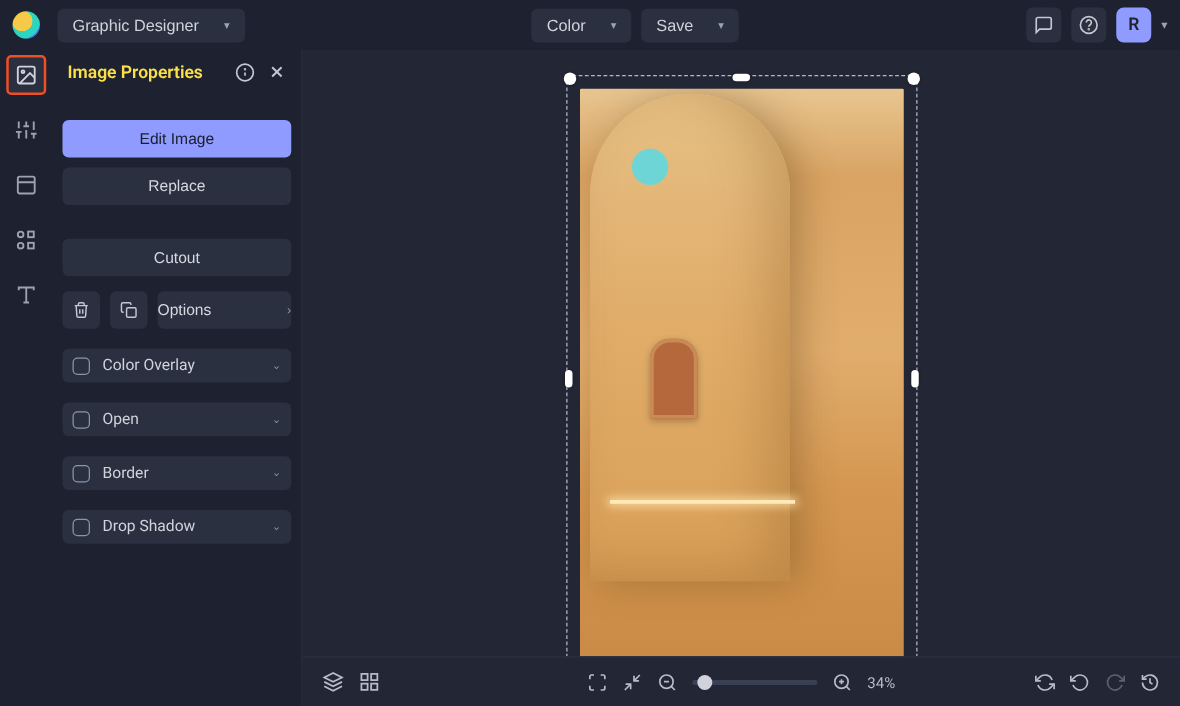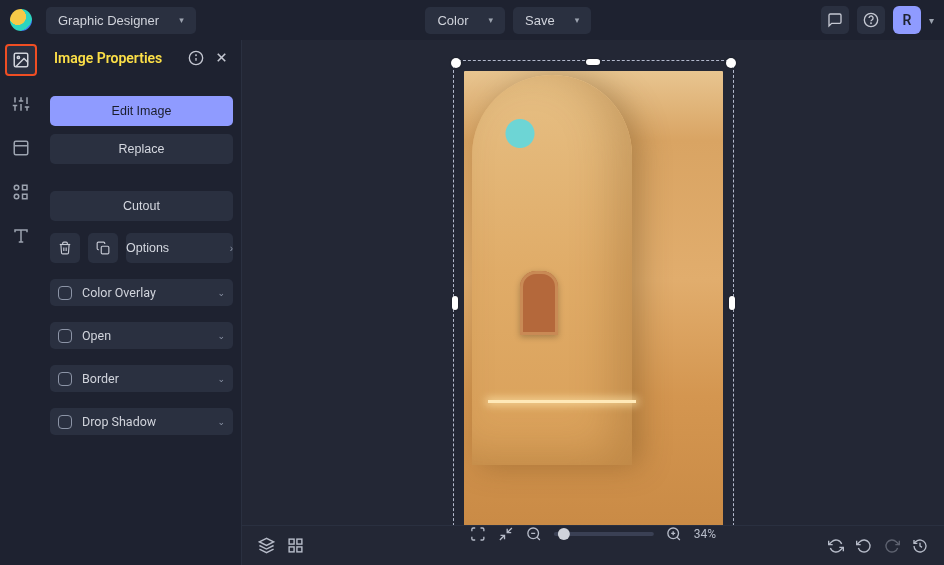--- a/index.html
+++ b/index.html
@@ -38,21 +38,21 @@
 .arch { position: absolute; left: 8px; top: 4px; width: 160px; height: 390px; background: radial-gradient(circle at 30% 15%, #6dd5d5 0 14px, transparent 15px), linear-gradient(180deg, #e6bf84 0%, #e0ac68 50%, #d99f58 100%); border-radius: 90px 90px 0 0; box-shadow: inset -20px -10px 40px rgba(120,70,20,0.25), 8px 0 30px rgba(90,60,20,0.35); }
 .door { position: absolute; left: 48px; bottom: 130px; width: 38px; height: 64px; background: #b4683b; border-radius: 16px 16px 0 0; box-shadow: inset 0 0 0 3px #c98a55, 0 2px 6px rgba(0,0,0,0.25); }
 .floorlight { position: absolute; left: 16px; bottom: 62px; width: 148px; height: 3px; background: #ffe9b8; box-shadow: 0 0 8px 2px rgba(255,230,170,0.8); }
 .handle { position: absolute; width: 10px; height: 10px; background: #fff; border-radius: 50%; box-shadow: 0 0 2px rgba(0,0,0,0.5); }
 .h-tl { top: -5px; left: -5px; } .h-tr { top: -5px; right: -5px; }
 .h-bl { bottom: -5px; left: -5px; } .h-br { bottom: -5px; right: -5px; }
 .h-l { top: 50%; left: -4px; width: 6px; height: 14px; border-radius: 3px; transform: translateY(-50%); }
 .h-r { top: 50%; right: -4px; width: 6px; height: 14px; border-radius: 3px; transform: translateY(-50%); }
 .h-t { left: 50%; top: -4px; width: 14px; height: 6px; border-radius: 3px; transform: translateX(-50%); }
 .h-b { left: 50%; bottom: -4px; width: 14px; height: 6px; border-radius: 3px; transform: translateX(-50%); }
-.bottombar { position: absolute; left: 0; right: 0; bottom: 0; height: 40px; background: #232735; display: flex; padding: 0 16px; border-top: 1px solid #2a3040; }
+.bottombar { position: absolute; left: 0; right: 0; bottom: 0; height: 40px; background: #232735; display: flex; align-items: center; padding: 0 16px; border-top: 1px solid #2a3040; }
 .bb-left, .bb-center, .bb-right { display: flex; align-items: center; gap: 12px; }
 .bb-center { position: absolute; left: 50%; transform: translateX(-50%); }
 .bb-right { margin-left: auto; }
 .bb-icon { color: #b7bcc9; cursor: pointer; display: flex; }
 .zoom-slider { width: 100px; height: 4px; background: #3a4054; border-radius: 2px; position: relative; }
 .zoom-slider .knob { position: absolute; left: 4px; top: -4px; width: 12px; height: 12px; background: #d0d3db; border-radius: 50%; }
 .zoom-label { font-size: 12px; color: #b7bcc9; }
 svg { display: block; }
 </style>
 </head>

